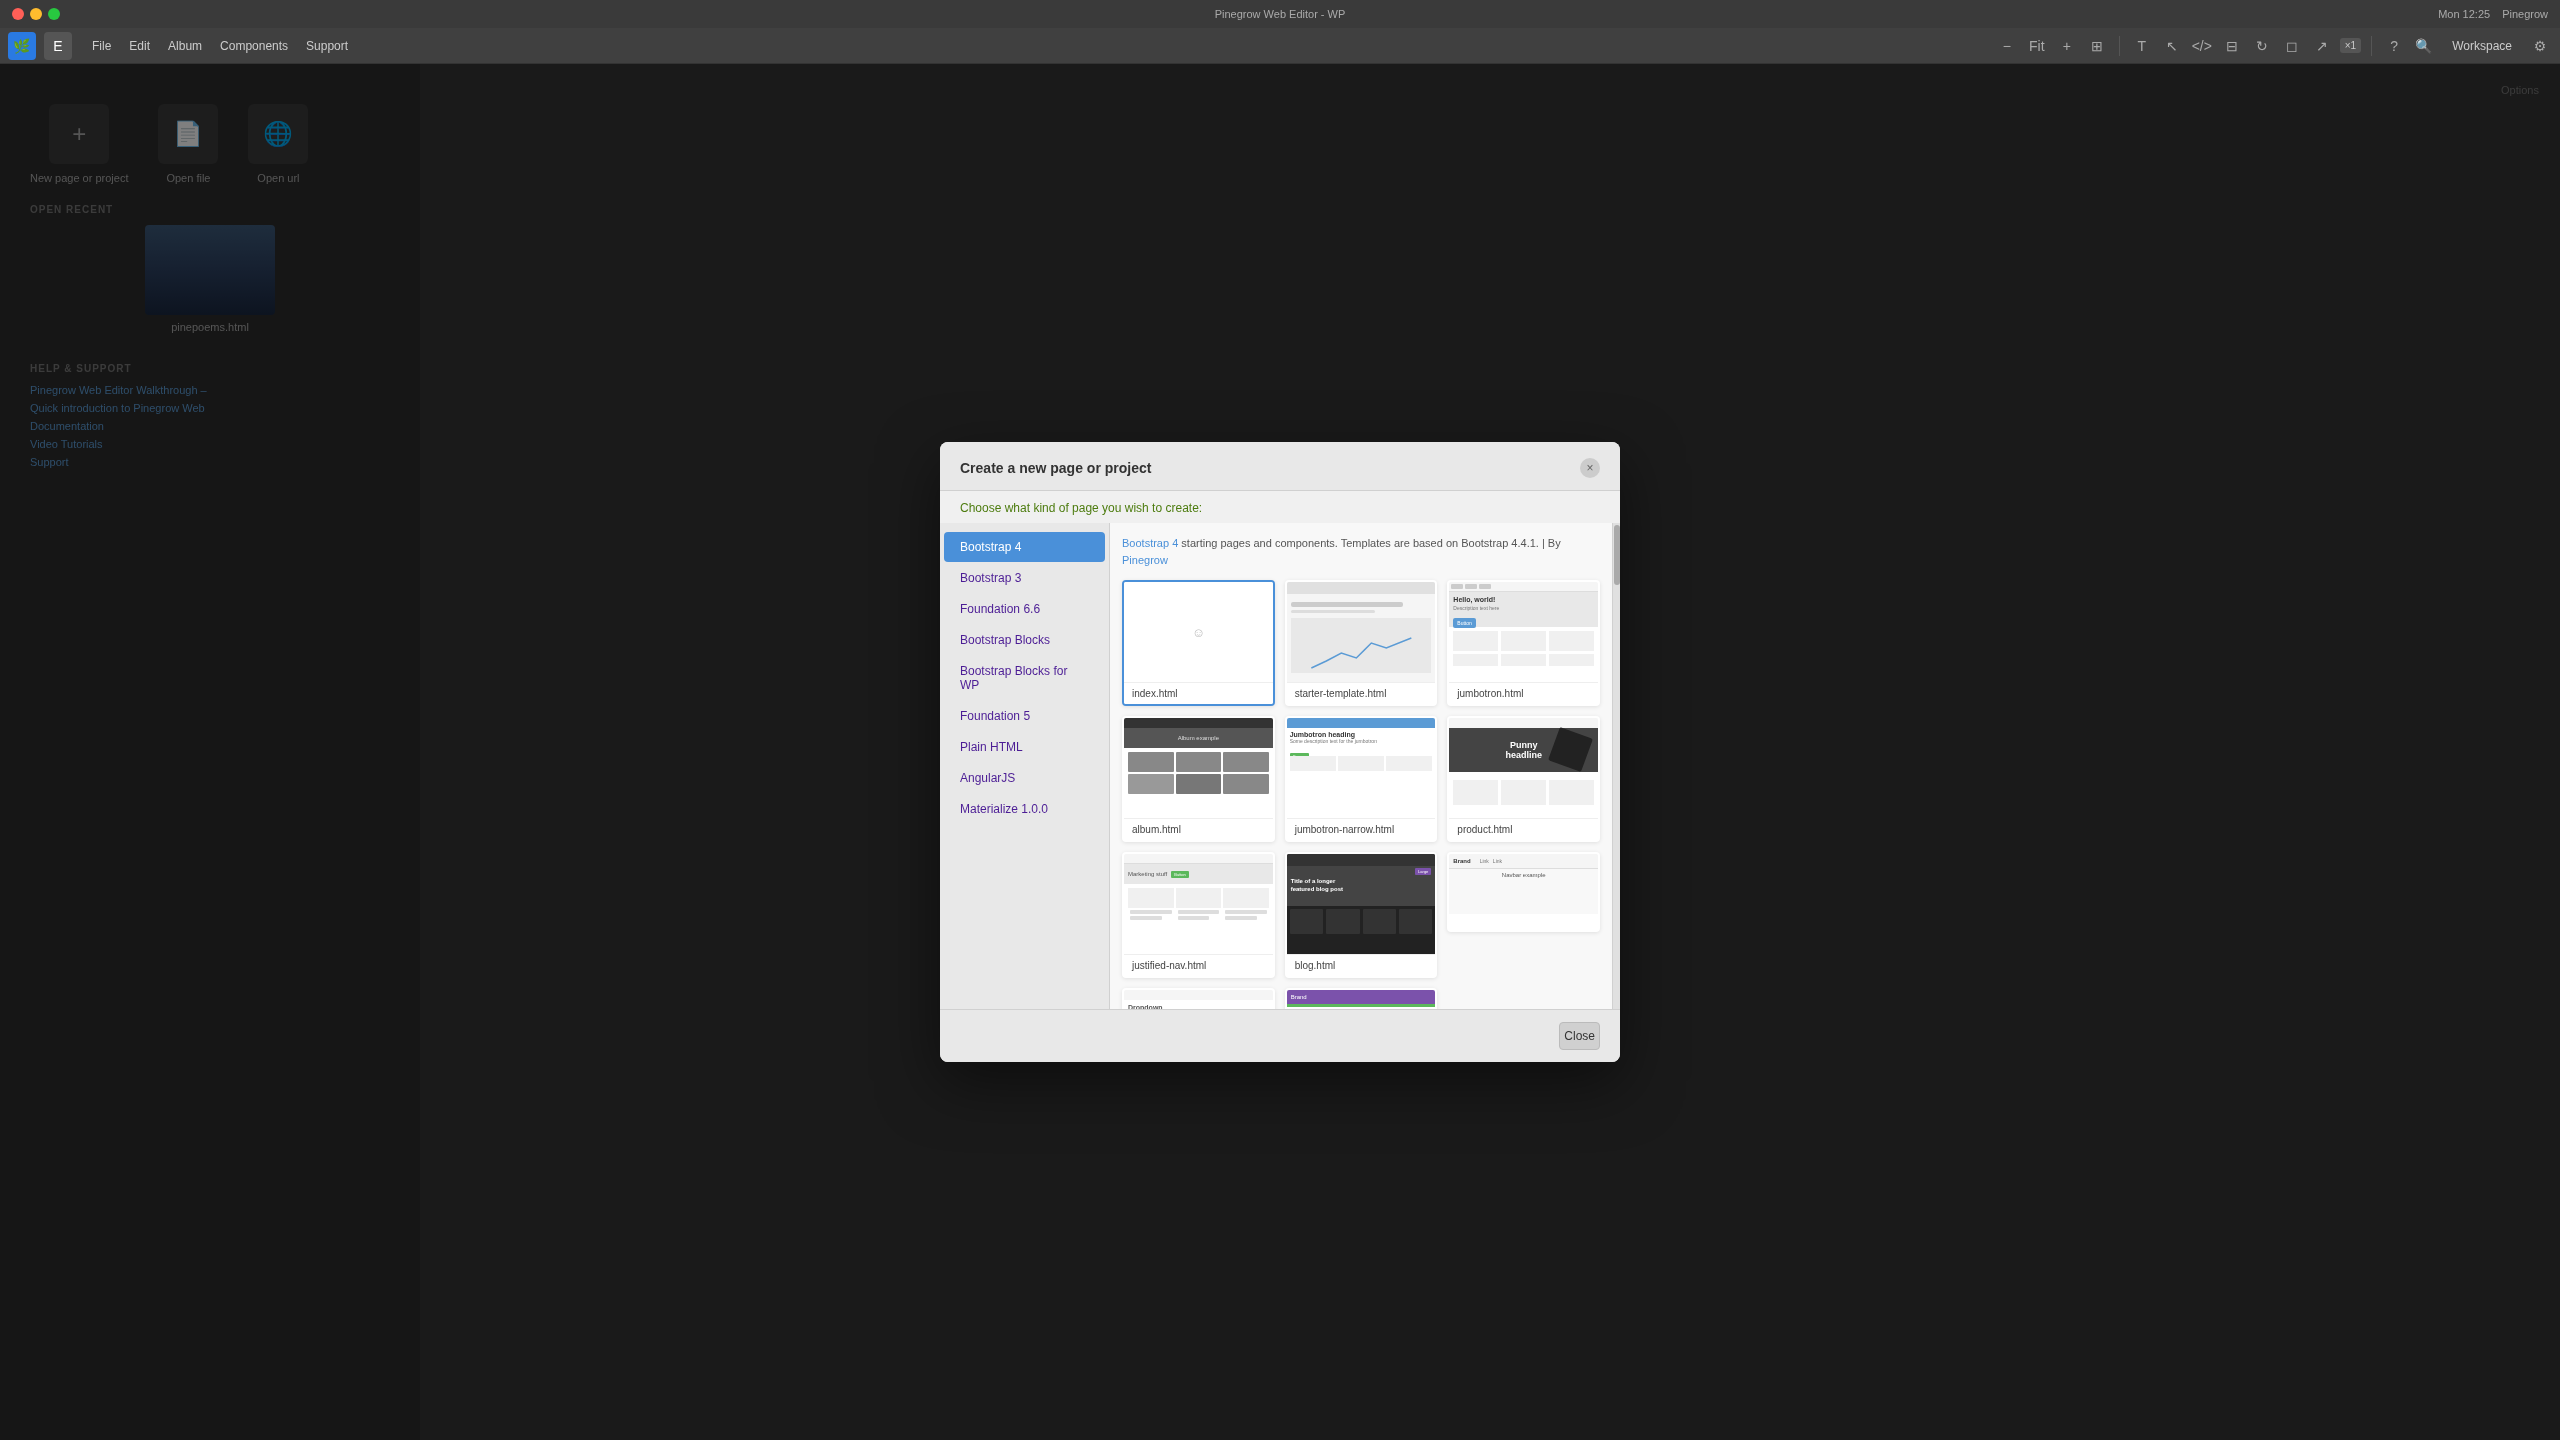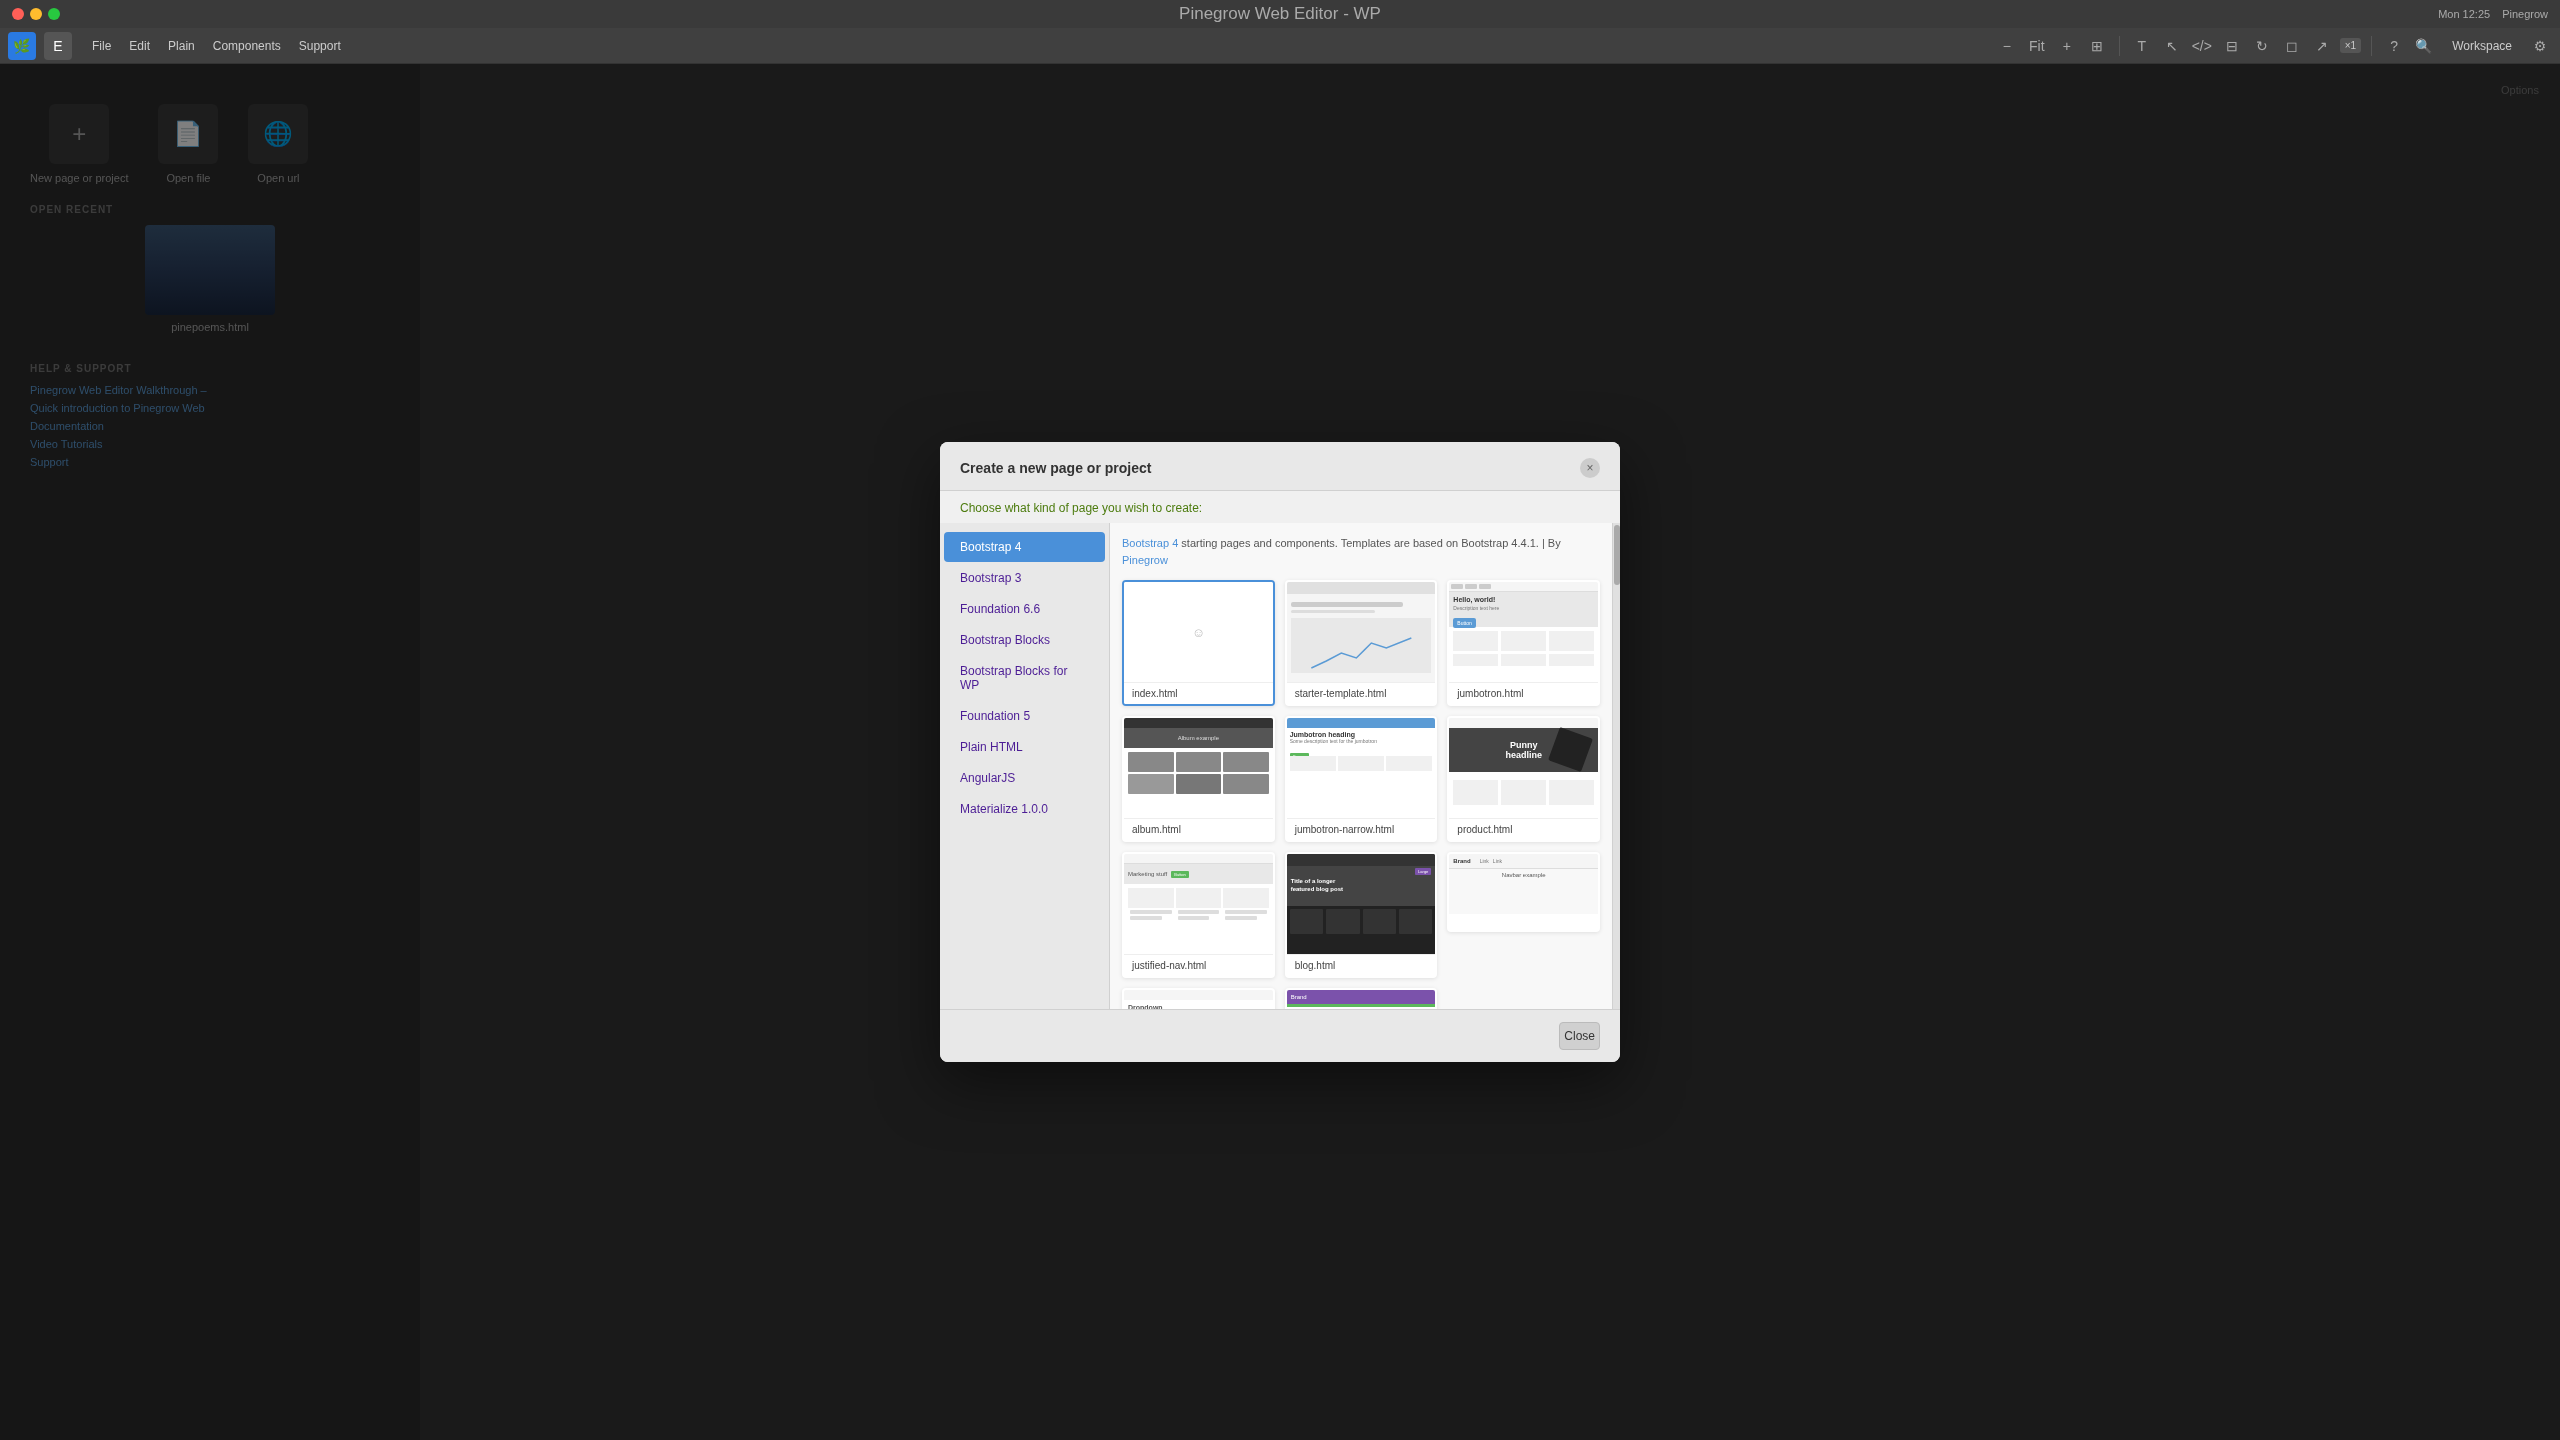--- a/index.html
+++ b/index.html
@@ -32,21 +32,21 @@
       border-radius: 50%;
     }
     .tl-red { background: #ff5f57; }
     .tl-yellow { background: #febc2e; }
     .tl-green { background: #28c840; }
     .title-bar-text {
       position: absolute;
       left: 50%;
       transform: translateX(-50%);
       color: #aaa;
-      font-size: 17px;
+      font-size: 11px;
     }
     .title-bar-right {
       margin-left: auto;
       display: flex;
       align-items: flex-end;
       gap: 12px;
       color: #aaa;
       font-size: 11px;
     }
 
@@ -551,21 +551,21 @@
     <span>Pinegrow</span>
   </div>
 </div>
 
 <div class="app-toolbar">
   <div class="app-logo">🌿</div>
   <div class="app-logo-e">E</div>
   <div class="menu-items">
     <div class="menu-item">File</div>
     <div class="menu-item">Edit</div>
-    <div class="menu-item">Plain</div>
+    <div class="menu-item">Album</div>
     <div class="menu-item">Components</div>
     <div class="menu-item">Support</div>
   </div>
   <div class="toolbar-spacer"></div>
   <div class="toolbar-icons">
     <div class="toolbar-icon">−</div>
     <div class="toolbar-icon">Fit</div>
     <div class="toolbar-icon">+</div>
     <div class="toolbar-icon">⊞</div>
     <div class="toolbar-divider"></div>

